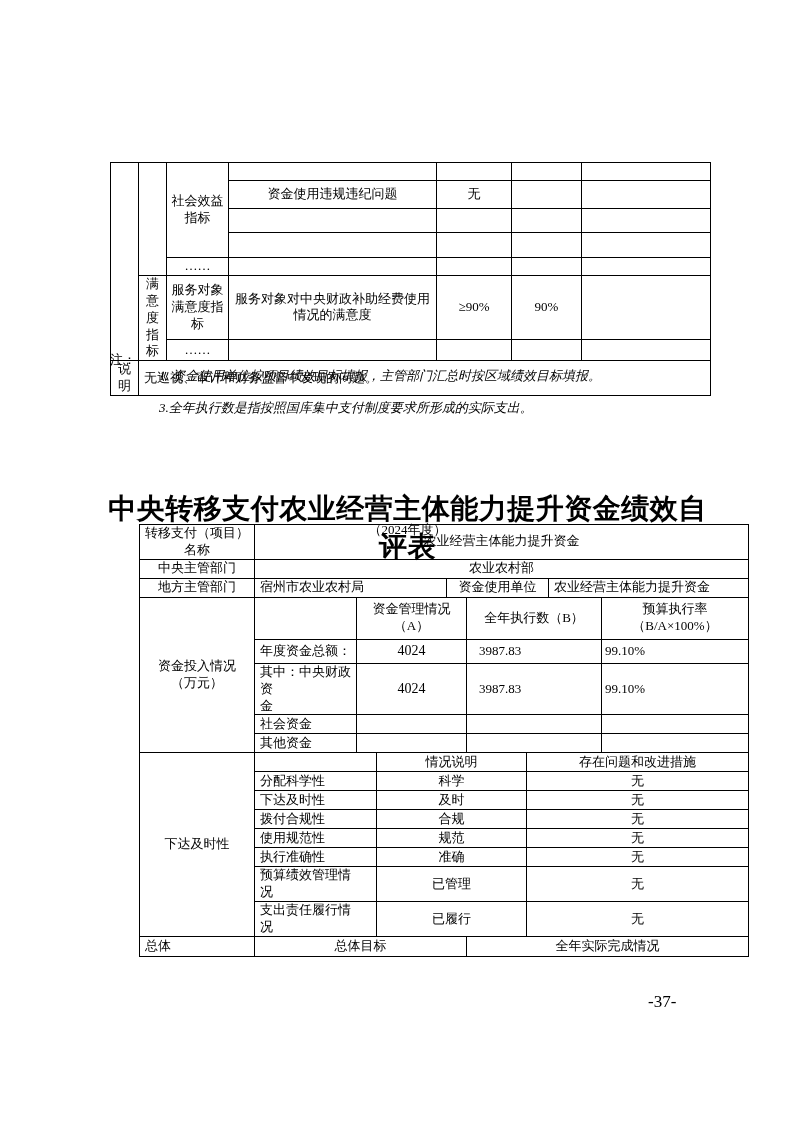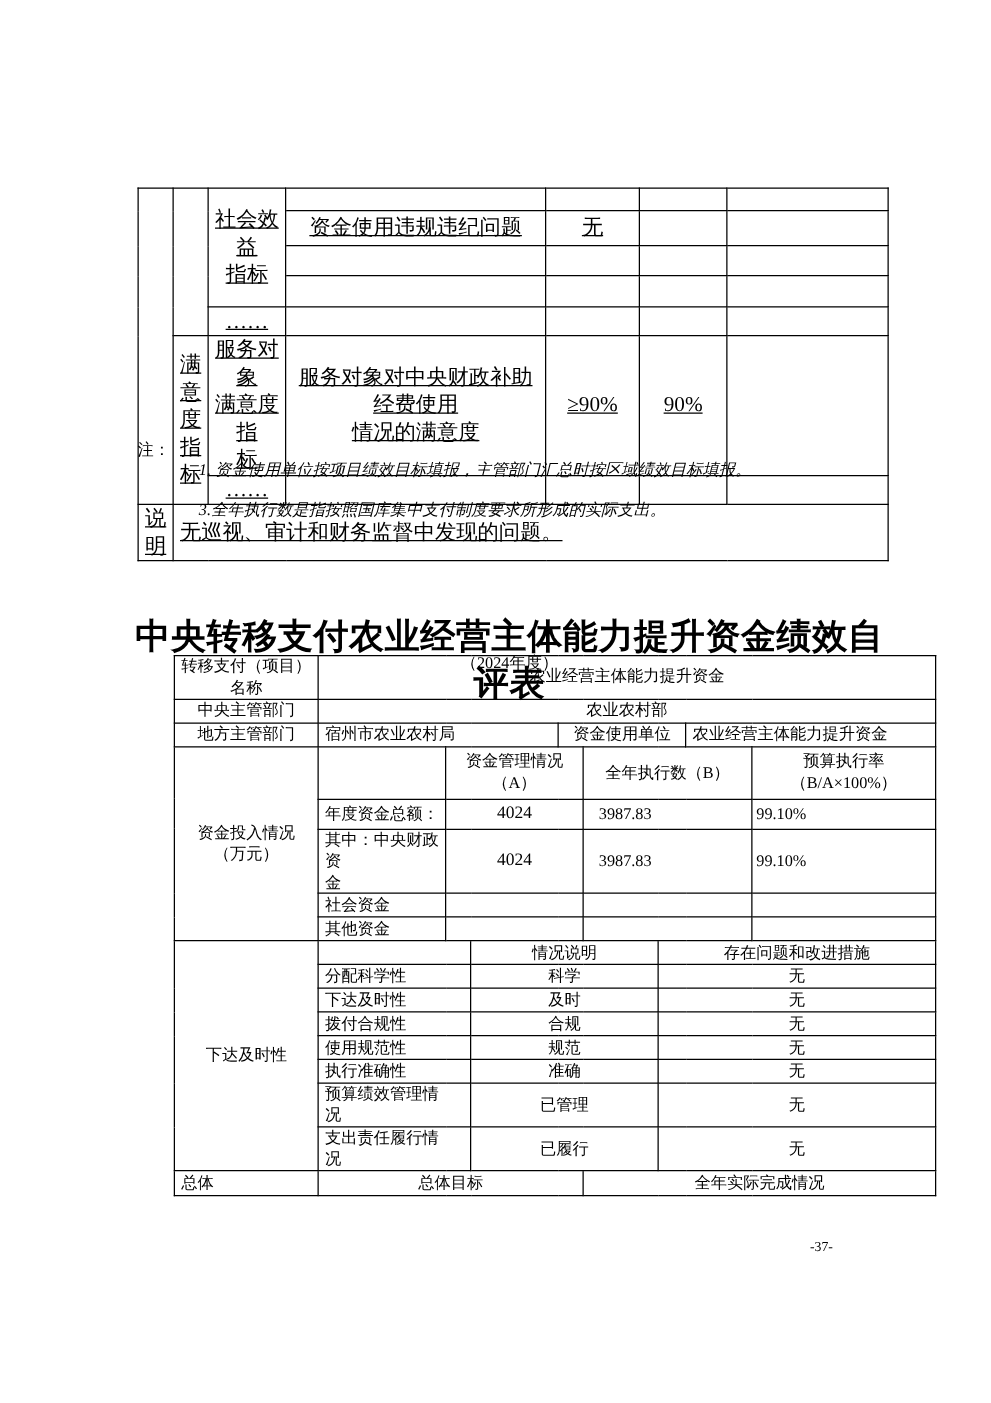--- a/index.html
+++ b/index.html
@@ -14,38 +14,38 @@
   td {
     border:1px solid #000;
     text-align:center;
     vertical-align:middle;
     padding:0 2px;
     white-space:pre-line;
     line-height:1.3;
     overflow:hidden;
     word-break:break-all;
   }
-  .t1 { position:absolute; left:110px; top:150px; width:600px; font-size:17px;text-decoration:underline; }
+  .t1 { position:absolute; left:110px; top:162px; width:600px; font-size:13px; }
   .t2 { position:absolute; left:103px; top:524px; width:609px; font-size:13px;margin-left:36px; }
   .left { text-align:left; padding-left:5px; }
   .num-exec { text-align:left; padding-left:12px; }
   .num-rate { text-align:left; padding-left:3px; }
   .bignum { font-weight:normal; font-size:14px; }
   .notes { position:absolute; left:110px; top:352px; width:604px; font-size:13px; line-height:16px; padding-left:33px; box-sizing:border-box; }
   .notes-label { position:absolute; left:0; top:0; }
   .note-item { margin:16px;font-style:italic; }
   .report-title {
     position:absolute; left:103px; top:490px; width:609px;
     text-align:center; font-size:28px; font-weight:bold; letter-spacing:0.5px;
   }
   .report-subtitle {
     position:absolute; left:103px; top:521px; width:609px;
     text-align:center; font-size:13px;
   }
-  .pagenum { position:absolute; left:648px; top:992px; font-size:11px; }
+  .pagenum { position:absolute; left:648px; top:992px; font-size:17px; }
 </style>
 </head>
 <body>
 
 <table class="t1">
   <colgroup>
     <col style="width:28px">
       <col style="width:28px">
       <col style="width:62px">
     <col style="width:208px">

